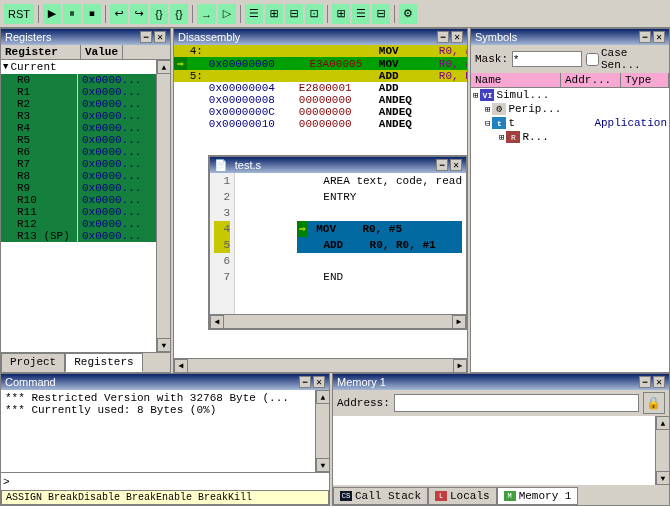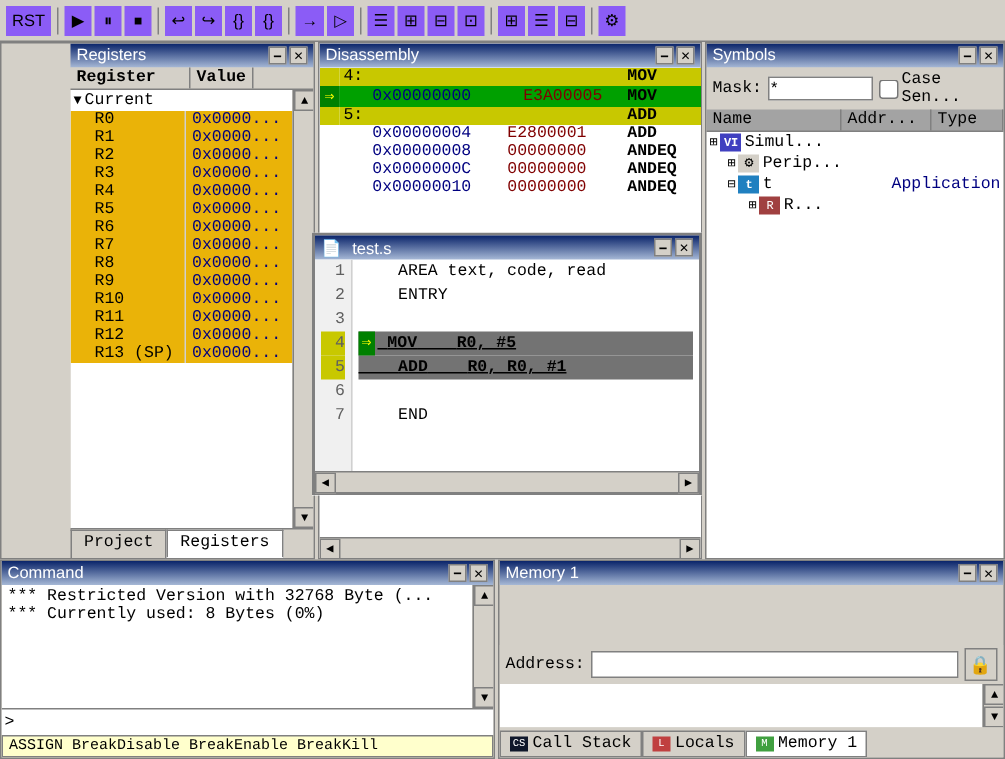--- a/index.html
+++ b/index.html
@@ -16,21 +16,21 @@
     .toolbar {
       background: #d4d0c8;
       border-bottom: 1px solid #808080;
       padding: 2px 4px;
       display: flex;
       align-items: center;
       gap: 2px;
       height: 28px;
     }
     .toolbar-btn {
-      background: #8b5cf6;
+      background: #86efac;
       border: 1px solid transparent;
       padding: 1px 3px;
       font-size: 11px;
       cursor: pointer;
       min-width: 18px;
       height: 20px;
       display: flex; align-items: center; justify-content: center;
     }
     .toolbar-sep { width: 1px; background: #808080; height: 18px; margin: 0 2px; }
 
@@ -84,23 +84,22 @@
       width: 12px;
       height: 12px;
       font-size: 8px;
       display: flex; align-items: center; justify-content: center;
       cursor: pointer;
       color: black;
     }
 
     
     .registers-panel {
-      width: 210px;
-      background: #d4d0c8;
-      padding-left: 46px;
+      width: 171px;
+      background: #d4d0c8;
     }
 
     .registers-header {
       display: flex;
       background: #d4d0c8;
       border-bottom: 1px solid #808080;
       font-weight: bold;
     }
 
     .reg-col-header {
@@ -122,21 +121,21 @@
       background: white;
       font-size: 11px;
     }
 
     .tree-arrow { color: black; margin-right: 2px; font-size: 9px; }
 
     .reg-row {
       display: flex;
       font-size: 11px;
       padding: 0 2px;
-      background: #eab308;
+      background: #15803d;
     }
 
     .reg-name {
       width: 75px;
       padding-left: 14px;
       border-right: 1px solid #d0d0d0;
     }
 
     .reg-value {
       padding-left: 4px;
@@ -186,21 +185,21 @@
     }
 
     .symbols-case-check {
       display: flex;
       align-items: center;
       gap: 2px;
     }
 
     .symbols-col-headers {
       display: flex;
-      background: #a3a3a3;
+      background: #f9a8d4;
       border-bottom: 1px solid #808080;
       font-size: 11px;
     }
 
     .sym-col {
       padding: 1px 4px;
       border-right: 1px solid #808080;
     }
 
     .sym-name-col { width: 90px; }
@@ -330,21 +329,20 @@
       background: #d4d0c8;
     }
 
     .memory-addr-row {
       display: flex;
       align-items: center;
       padding: 2px 4px;
       background: #d4d0c8;
       gap: 4px;
       font-size: 11px;
-      margin-top: 40px;
     }
 
     .memory-addr-input {
       flex: 1;
       border: 1px solid #808080;
       background: white;
       height: 18px;
       font-size: 11px;
       padding: 1px;
       font-family: 'Courier New', monospace;
@@ -473,22 +471,21 @@
 
     .source-current-arrow {
       display: inline-block;
       background: #008000;
       color: #ffff00;
       padding: 0 2px;
       margin-right: 2px;
     }
 
     .source-highlighted {
-      background: #737373;
-      text-decoration: underline;
+      background: #0369a1;
     }
 
     .source-scrollbar-h {
       height: 14px;
       background: #d4d0c8;
       border-top: 1px solid #808080;
       display: flex;
       align-items: center;
     }
 
@@ -877,21 +874,21 @@
   <div class="source-content">
     <div class="source-line-nums">
       <div>1</div>
       <div>2</div>
       <div>3</div>
       <div style="background:#c8c800;">4</div>
       <div style="background:#c8c800;">5</div>
       <div>6</div>
       <div>7</div>
     </div>
-    <div style="flex:1;display:flex;flex-direction:column;overflow:hidden;">
+    <div style="flex:1;display:flex;flex-direction:column;overflow:hidden;align-items:flex-end;">
       <div class="source-code-area">
         <div class="source-code-line">
           &nbsp;&nbsp;&nbsp;&nbsp;AREA text, code, read
         </div>
         <div class="source-code-line">
           &nbsp;&nbsp;&nbsp;&nbsp;ENTRY
         </div>
         <div class="source-code-line">&nbsp;</div>
         <div class="source-code-line source-highlighted">
           <span class="source-current-arrow">⇒</span>

